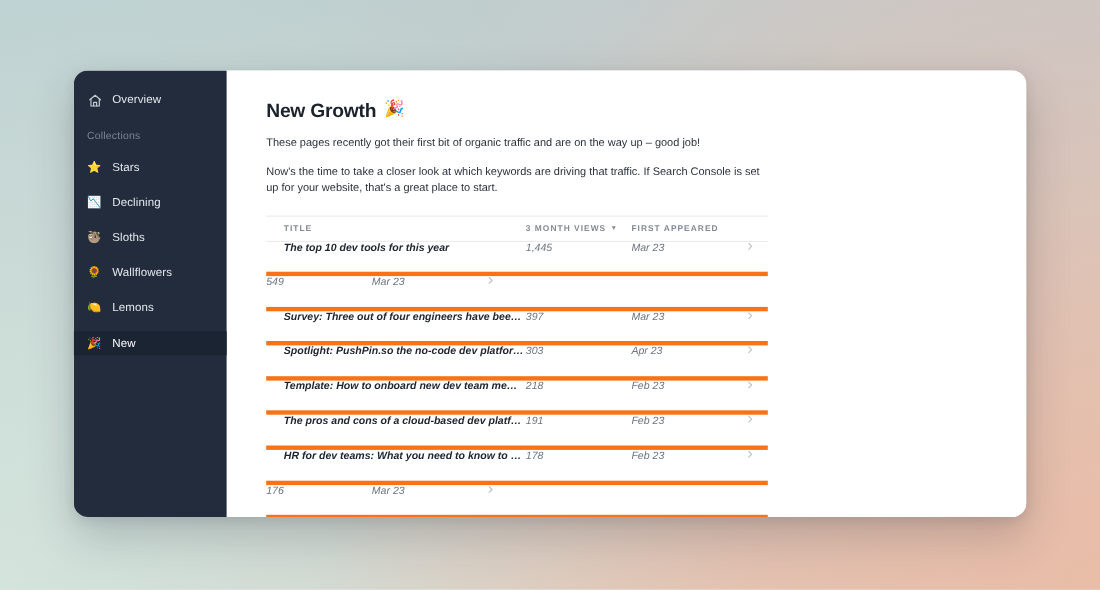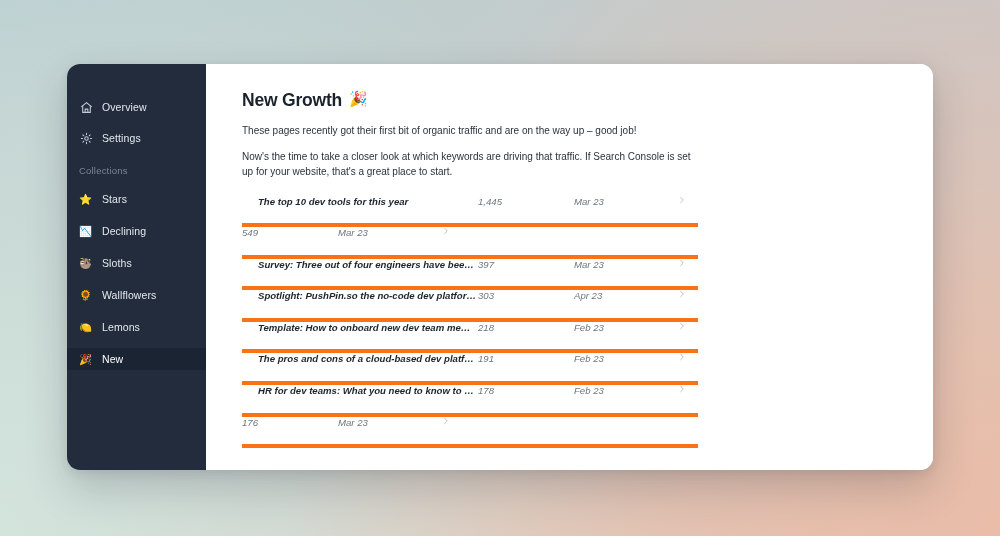--- a/index.html
+++ b/index.html
@@ -24,21 +24,21 @@
     background:#ffffff;
     border-radius:13px;
     box-shadow:0 18px 40px rgba(40,45,60,.22), 0 3px 10px rgba(40,45,60,.10);
     display:flex; overflow:hidden;
   }
 
   
   .sidebar {
     width:139px; flex:0 0 139px;
     background:#222c3c;
-    padding-top:32px;
+    padding-top:16px;
     position:relative;
   }
   .nav-item {
     display:flex; align-items:center;
     gap:9px;
     height:22px;
     padding:0 12px;
     margin-bottom:9px;
     cursor:pointer;
     position:relative;
@@ -134,29 +134,20 @@
         <svg viewBox="0 0 24 24" fill="none" stroke="#c3cad4" stroke-width="2" stroke-linecap="round" stroke-linejoin="round">
           <path d="M3 10.5L12 3l9 7.5"></path>
             <path d="M5 9.5V21h14V9.5"></path>
             <path d="M9.5 21v-6h5v6"></path>
         </svg>
       </span>
       <span class="lbl">Overview</span>
     </div>
 
 
-    <div class="nav-item">
-      <span class="ico">
-        <svg viewBox="0 0 24 24" fill="none" stroke="#c3cad4" stroke-width="2" stroke-linecap="round" stroke-linejoin="round">
-          <circle cx="12" cy="12" r="3.2"></circle>
-          <path d="M12 2.6v2.2M12 19.2v2.2M21.4 12h-2.2M4.8 12H2.6M18.6 5.4l-1.6 1.6M7 17l-1.6 1.6M18.6 18.6L17 17M7 7L5.4 5.4"></path>
-        </svg>
-      </span>
-      <span class="lbl">Settings</span>
-    </div>
 
     <div class="section-label">Collections</div>
 
     <div class="collections">
       <div class="nav-item">
         <span class="emo">⭐</span>
         <span class="lbl">Stars</span>
       </div>
       <div class="nav-item">
         <span class="emo">📉</span>
@@ -186,20 +177,29 @@
     <h1 class="page-title">
       <span>New Growth</span>
       <span class="emo">🎉</span>
     </h1>
 
     <p class="para">These pages recently got their first bit of organic traffic and are on the way up – good job!</p>
     <p class="para">Now's the time to take a closer look at which keywords are driving that traffic. If Search Console is set up for your website, that's a great place to start.</p>
 
     <div class="table">
 
+      <div class="thead">
+        <div class="th c-title">Title</div>
+        <div class="th c-views">
+          <span>3 Month Views</span>
+          <span class="caret">▼</span>
+        </div>
+        <div class="th c-date">First Appeared</div>
+        <div class="th c-chev"></div>
+      </div>
 
       <div>
 
         <div class="trow">
           <div class="td-title c-title">The top 10 dev tools for this year</div>
           <div class="td-views c-views">1,445</div>
           <div class="td-date c-date">Mar 23</div>
           <div class="c-chev chev">
             <svg viewBox="0 0 24 24" fill="none" stroke="currentColor" stroke-width="3" stroke-linecap="round" stroke-linejoin="round">
                 <path d="M8 4l8 8-8 8"></path>

